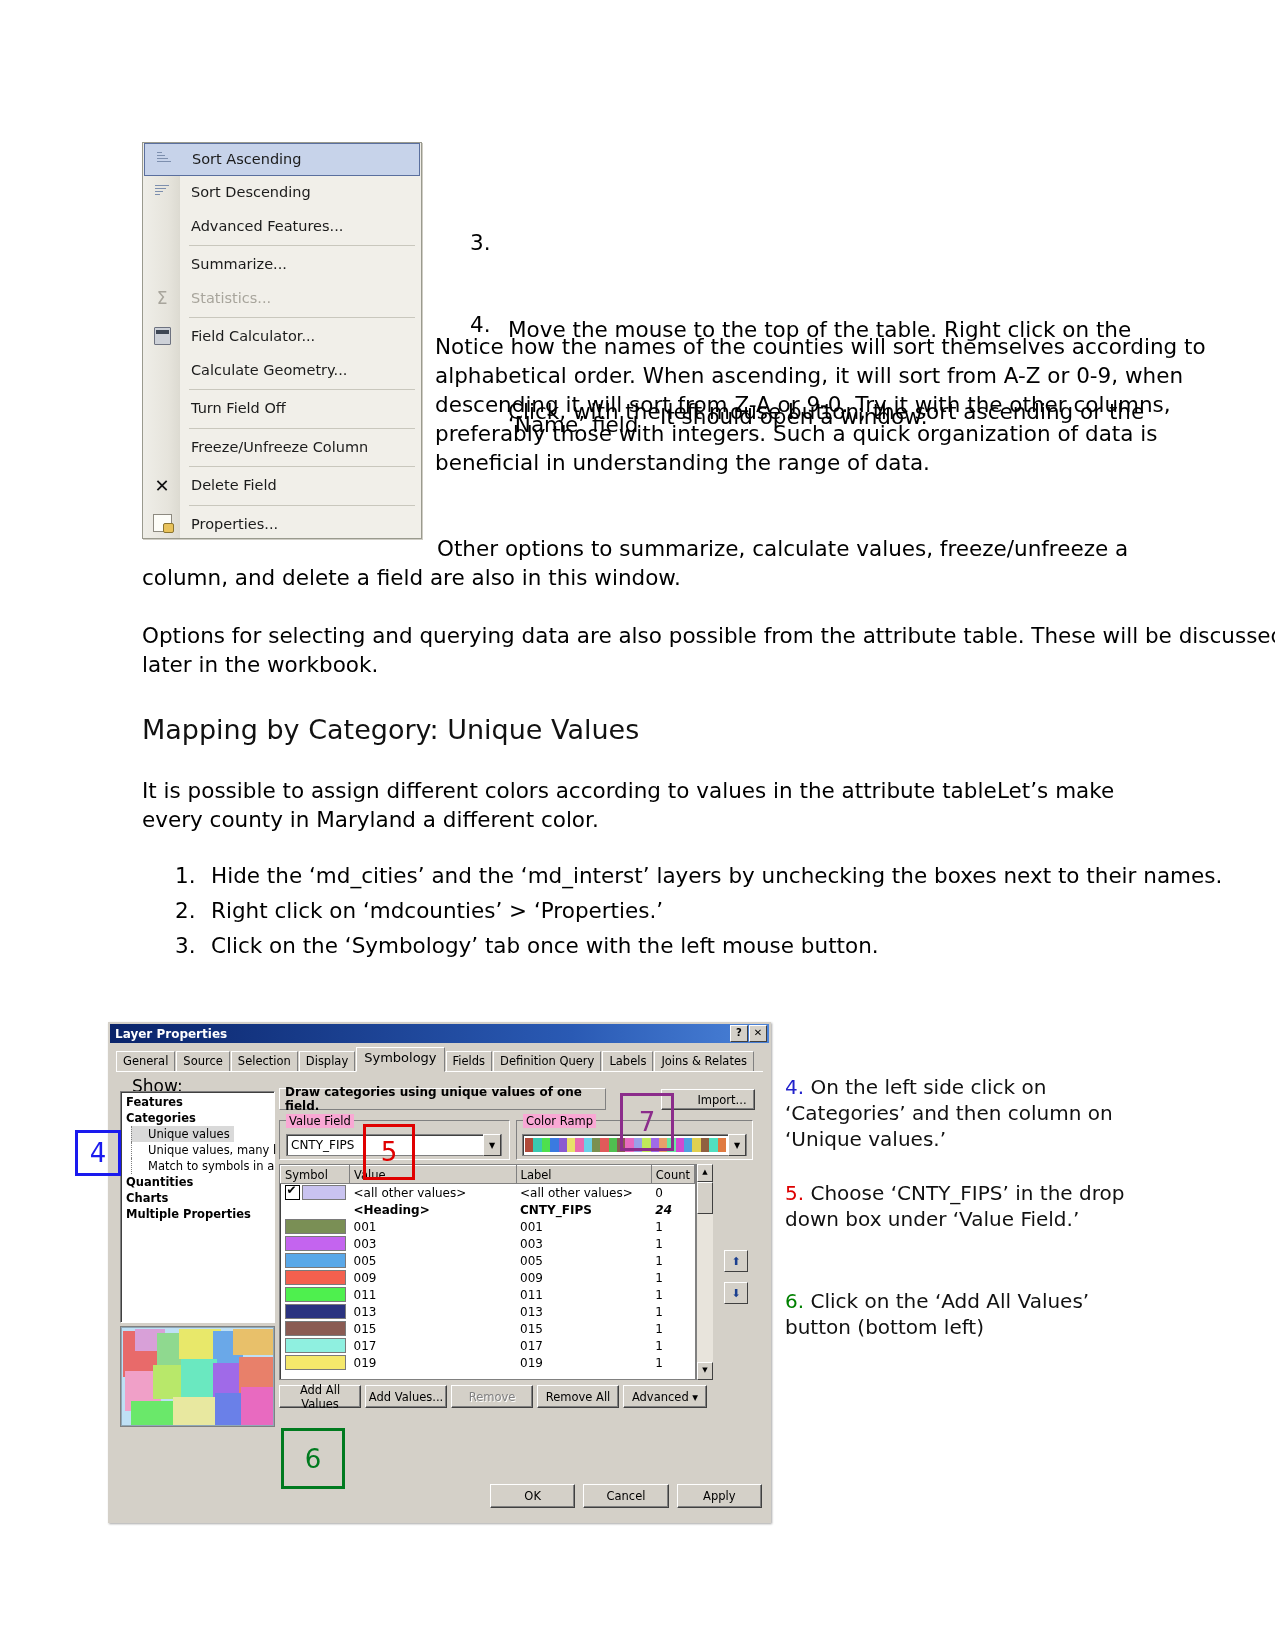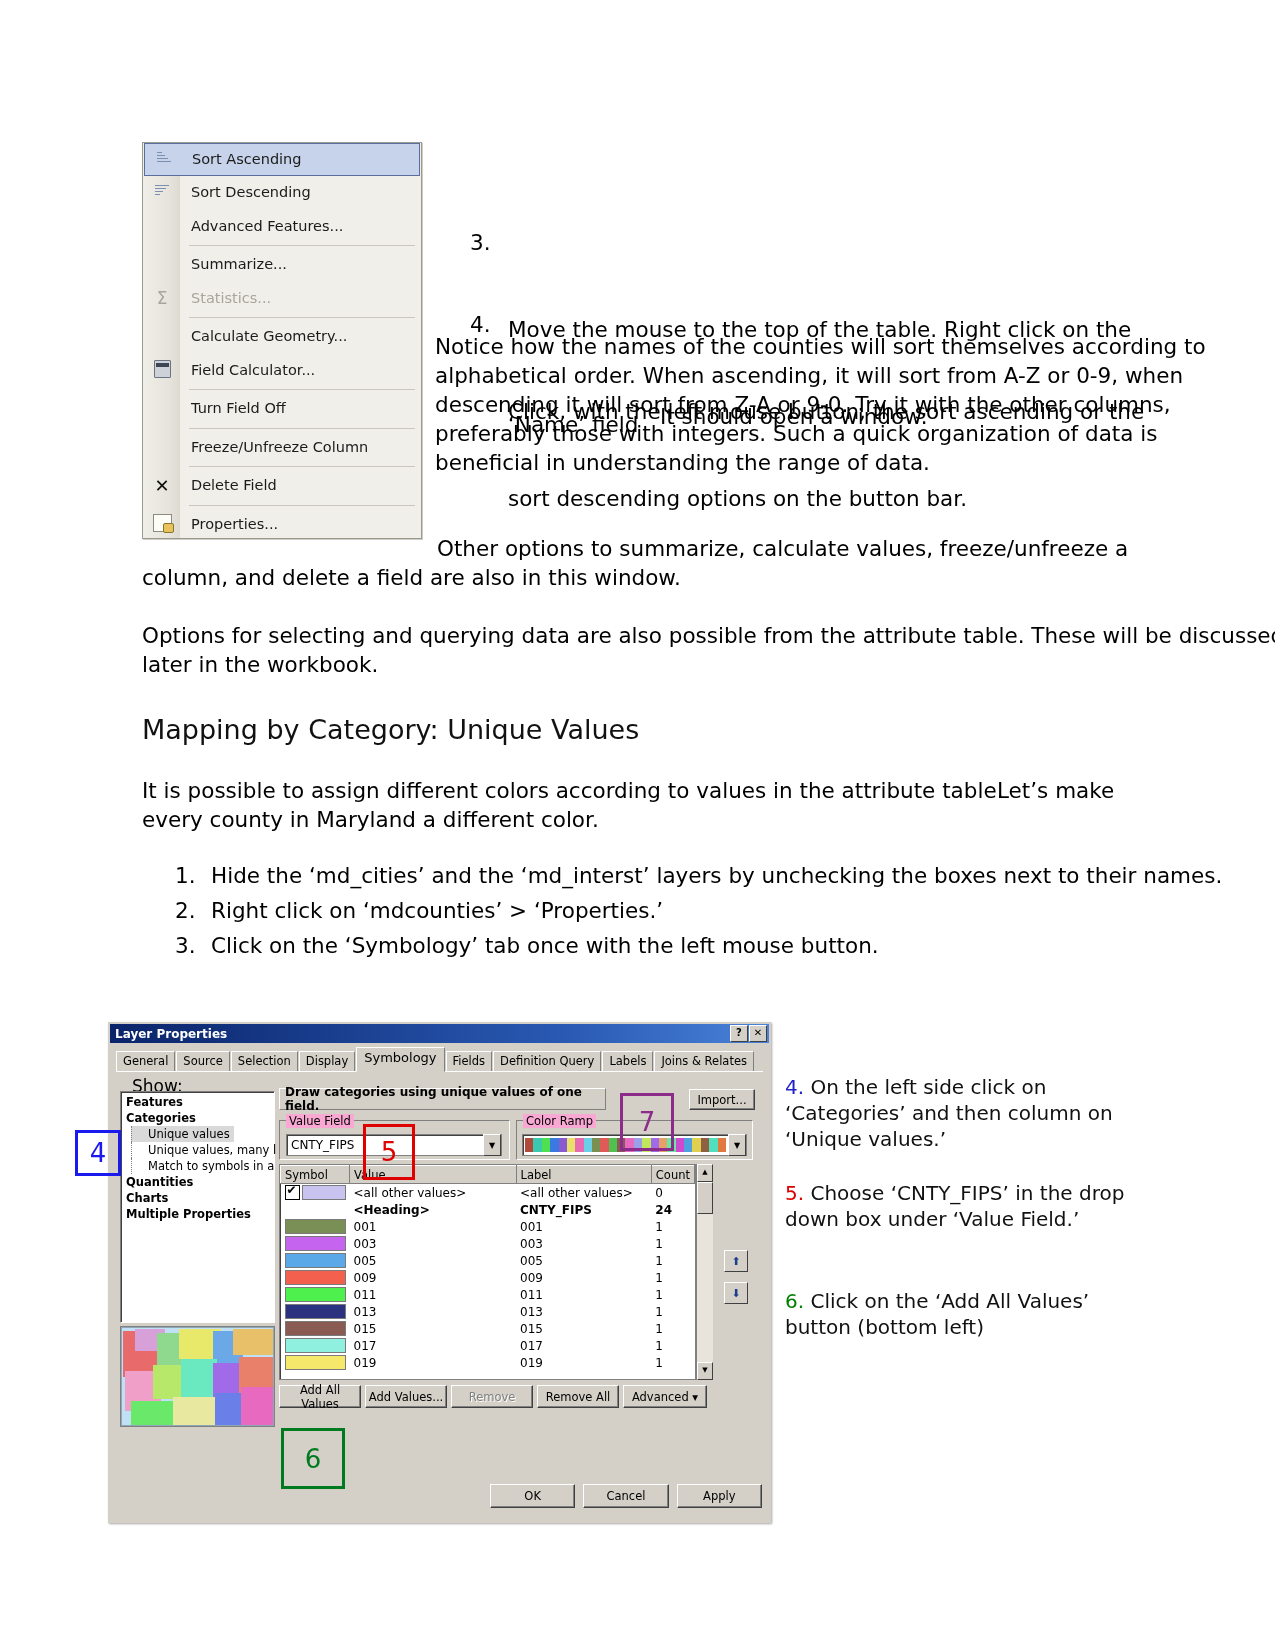--- a/index.html
+++ b/index.html
@@ -221,22 +221,22 @@
 <div class="abs" id="ctxmenu">
   <div class="gutter"></div>
   <div id="ctx-items">
       <div class="mi sel"><span class="ico"><span class="ico-sortasc"><i style="top:1px;width:5px"></i><i style="top:4px;width:8px"></i><i style="top:7px;width:11px"></i><i style="top:10px;width:14px"></i></span></span><span>Sort Ascending</span></div>
       <div class="mi"><span class="ico"><span class="ico-sortdesc"><i style="top:1px;width:14px"></i><i style="top:4px;width:11px"></i><i style="top:7px;width:8px"></i><i style="top:10px;width:5px"></i></span></span><span>Sort Descending</span></div>
       <div class="mi"><span class="ico"></span><span>Advanced Features...</span></div>
       <div class="sep"></div>
       <div class="mi"><span class="ico"></span><span>Summarize...</span></div>
       <div class="mi disabled"><span class="ico"><span class="ico-sigma">Σ</span></span><span>Statistics...</span></div>
       <div class="sep"></div>
+      <div class="mi"><span class="ico"><span class="ico-calc"><b></b></span></span><span>Field Calculator...</span></div>
       <div class="mi"><span class="ico"></span><span>Calculate Geometry...</span></div>
-      <div class="mi"><span class="ico"><span class="ico-calc"><b></b></span></span><span>Field Calculator...</span></div>
       <div class="sep"></div>
       <div class="mi"><span class="ico"></span><span>Turn Field Off</span></div>
       <div class="sep"></div>
       <div class="mi"><span class="ico"></span><span>Freeze/Unfreeze Column</span></div>
       <div class="sep"></div>
       <div class="mi"><span class="ico"><span class="ico-x">✕</span></span><span>Delete Field</span></div>
       <div class="sep"></div>
       <div class="mi"><span class="ico"><span class="ico-prop"></span></span><span>Properties...</span></div>
     </div>
 </div>
@@ -249,21 +249,20 @@
       <span class="ghost" style="left:0;top:8px;">‘Name’ field</span>
       <span class="ghost" style="left:152px;top:0;">It should open a window:</span>
     </div>
   </div>
 </div>
 
 <div class="abs doc-text" style="left:470px;top:252px;width:760px;">
   <div style="position:relative;padding-left:38px;">
     <span style="position:absolute;left:0;top:0;">4.</span>
     <div>Click, with the left mouse button, the sort ascending or the</div>
-    <div>sort descending options on the button bar.</div>
   </div>
 </div>
 
 <div class="abs doc-text" style="left:435px;top:332px;width:775px;text-align:left;">Notice how the names of the counties will sort themselves according to alphabetical order. When ascending, it will sort from A-Z or 0-9, when descending it will sort from Z-A or 9-0. Try it with the other columns, preferably those with integers. Such a quick organization of data is beneficial in understanding the range of data.</div>
 
 <div class="abs doc-text" style="left:437px;top:534px;width:790px;">Other options to summarize, calculate values, freeze/unfreeze a</div>
 <div class="abs doc-text" style="left:142px;top:563px;width:1090px;">column, and delete a field are also in this window.</div>
 
 <div class="abs doc-text" style="left:142px;top:621px;width:1160px;">Options for selecting and querying data are also possible from the attribute table. These will be discussed later in the workbook.</div>
 
@@ -344,21 +343,21 @@
       <div style="left:52px;top:70px;width:42px;height:28px;background:#e8e8a0;"></div>
       <div style="left:94px;top:66px;width:40px;height:32px;background:#6a80e8;"></div>
       <div style="left:120px;top:60px;width:32px;height:38px;background:#e86ac0;"></div>
       <div style="left:0px;top:0px;width:153px;height:99px;box-shadow:inset 0 0 0 1px rgba(0,0,0,.25);"></div>
     </div>
 
     <div class="abs" style="left:163px;top:16px;width:320px;height:20px;background:#d4d0c8;
           border:1px solid #fff;border-right-color:#808080;border-bottom-color:#808080;
           display:flex;align-items:center;padding-left:5px;font-weight:bold;font-size:12px;">Draw categories using unique values of one field.</div>
 
-    <div class="abs btn" style="left:573px;top:17px;width:64px;height:19px;">Import...</div>
+    <div class="abs btn" style="left:545px;top:17px;width:64px;height:19px;padding-left:28px;">Import...</div>
 
     <div class="grp" style="left:163px;top:48px;width:229px;height:38px;">
       <span class="cap">Value Field</span>
     </div>
     <div class="abs combo" style="left:170px;top:62px;width:214px;height:20px;">
       <span class="txt">CNTY_FIPS</span>
       <span class="arrow">▼</span>
     </div>
 
     <div class="grp" style="left:400px;top:48px;width:235px;height:38px;">
@@ -386,21 +385,21 @@
               <tr>
                 <td><span class="chk"></span><span class="swatch" style="width:42px;background:#c9c3f0"></span></td>
                 <td>&lt;all other values&gt;</td>
                 <td>&lt;all other values&gt;</td>
                 <td>0</td>
               </tr>
               <tr>
                 <td>&nbsp;</td>
                 <td style="font-weight: bold;">&lt;Heading&gt;</td>
                 <td style="font-weight: bold;">CNTY_FIPS</td>
-                <td style="font-weight: bold;">24</td>
+                <td style="font-weight: bold; font-style: italic;">24</td>
               </tr>
               <tr>
                 <td><span class="swatch" style="background:#7a8f55"></span></td>
                 <td>001</td>
                 <td>001</td>
                 <td>1</td>
               </tr>
               <tr>
                 <td><span class="swatch" style="background:#c464ef"></span></td>
                 <td>003</td>

